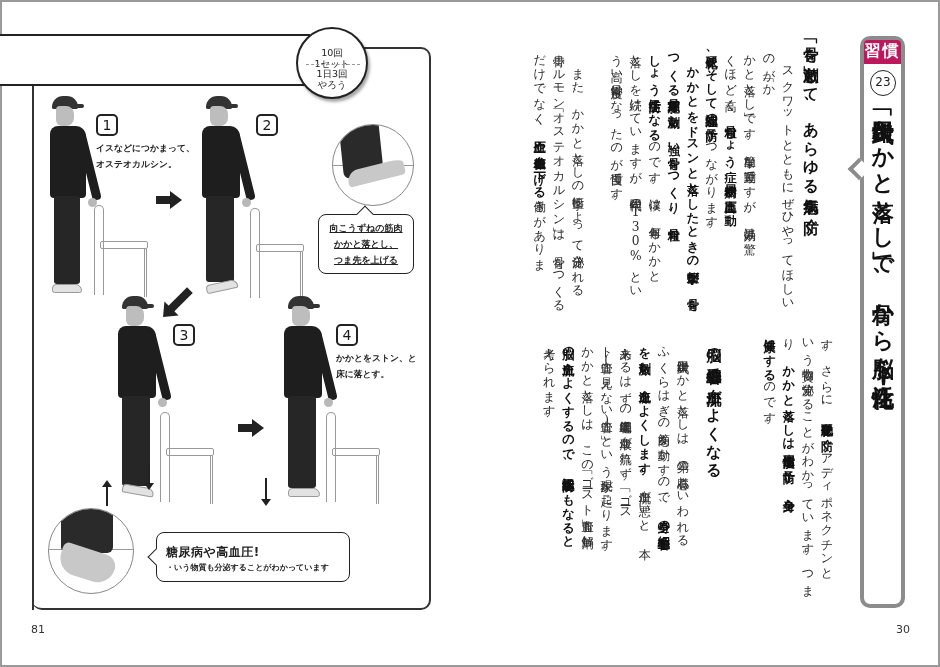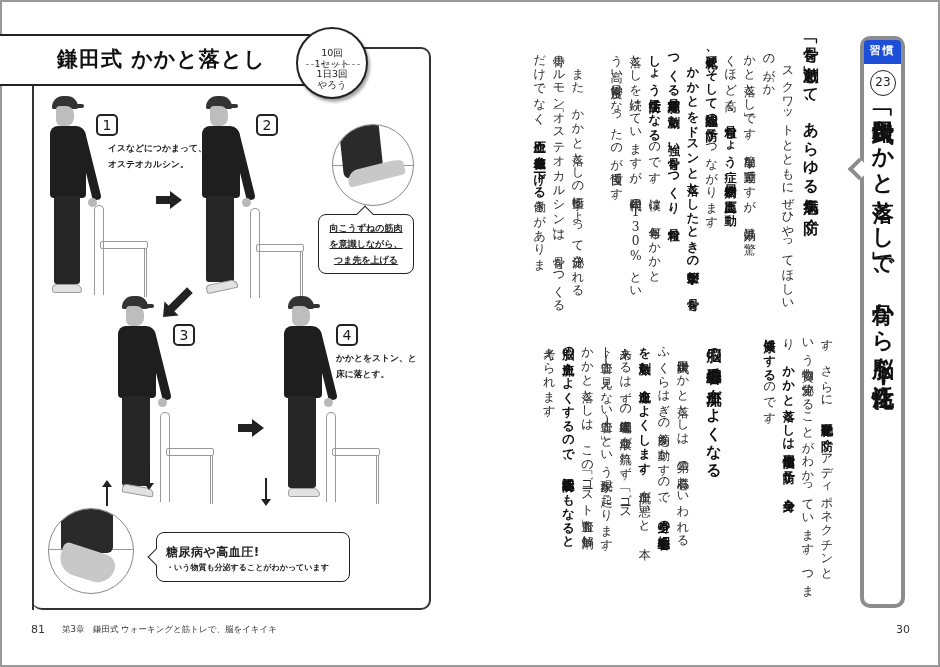--- a/index.html
+++ b/index.html
@@ -81,37 +81,36 @@
   .page-num-left { position: absolute; left: 31px; top: 623px; font-size: 11px; color: #333; }
   .chapter-footer { position: absolute; left: 62px; top: 624px; font-size: 8.5px; color: #333; }
   .vcol { position: absolute; writing-mode: vertical-rl; text-orientation: upright; font-family: "DejaVu Serif", serif; font-size: 12.2px; line-height: 19.1px; color: #2b2b2b; letter-spacing: 0.5px; }
   .vcol b { font-family: "DejaVu Sans", sans-serif; font-weight: bold; color: #111; }
   .vhead { position: absolute; writing-mode: vertical-rl; text-orientation: upright; font-family: "DejaVu Sans", sans-serif; font-weight: bold; color: #111; letter-spacing: 1px; }
 
   .tag-box {
     position: absolute; left: 860px; top: 36px; width: 45px; height: 572px;
     border: 4px solid #8c8c8c; border-radius: 10px; background: #fff;
   }
-  .tag-head { position: absolute; left: 0; top: 0; width: 100%; height: 24px; background: #1d4ed8; color: #fff; font-size: 11px; font-weight: bold; text-align: center; line-height: 22px; letter-spacing: 2px; border-radius: 4px 4px 0 0; }
+  .tag-head { position: absolute; left: 0; top: 0; width: 100%; height: 24px; background: #be185d; color: #fff; font-size: 16px; font-weight: bold; text-align: center; line-height: 22px; letter-spacing: 2px; border-radius: 4px 4px 0 0; }
   .tag-num { position: absolute; left: 6px; top: 30px; width: 26px; height: 26px; border: 1.5px solid #222; border-radius: 50%; font-size: 12px; text-align: center; line-height: 23px; color: #222; background: #fff; }
   .tag-title { position: absolute; left: 4px; top: 62px; writing-mode: vertical-rl; text-orientation: upright; font-size: 22px; line-height: 30px; font-weight: bold; color: #111; letter-spacing: 1px; }
   .tag-tail { position: absolute; left: -13px; top: 121px; width: 16px; height: 16px; background: #fff; border-left: 4px solid #8c8c8c; border-bottom: 4px solid #8c8c8c; transform: rotate(45deg); }
 
   .page-num-right { position: absolute; left: 896px; top: 623px; font-size: 11px; color: #333; }
 </style>
 </head>
 <body>
 
 <div class="spread"></div>
 
 <div class="left-page">
   <div class="exercise-frame"></div>
   <div class="title-bar"></div>
   <div class="frame-left-line"></div>
-  <div class="exercise-title">鎌田式 かかと落とし</div>
 
   <div class="set-badge">
     <div class="top">
         <div>10回</div>
         <div>1セット</div>
       </div>
     <div class="divider"></div>
     <div class="bottom">
         <div>1日3回</div>
         <div>やろう</div>
@@ -144,37 +143,37 @@
     <div class="legs" style="left:4px;top:100px;width:28px;height:86px;"></div>
     <div class="shoe" style="left:4px;top:186px;width:32px;transform:rotate(-12deg);"></div>
   </div>
   <div class="chair" style="left:250px;top:208px;">
     <div class="back" style="left:0;top:0;height:90px;"></div>
     <div class="seat" style="left:6px;top:36px;width:48px;"></div>
     <div class="leg" style="left:50px;top:44px;height:48px;"></div>
   </div>
 
   <div class="step-num" style="left:96px;top:114px;">1</div>
-  <div class="step-text" style="left:108px;top:140px;">
+  <div class="step-text" style="left:96px;top:140px;">
     <div>イスなどにつかまって、</div>
       <div>オステオカルシン。</div>
   </div>
 
   <div class="step-num" style="left:256px;top:114px;">2</div>
 
   <div class="zoom-circle" style="left:332px;top:124px;width:82px;height:82px;">
     <div class="hline" style="top:40px;"></div>
     <div class="pant" style="left:8px;top:-6px;width:40px;height:58px;transform:rotate(-6deg);"></div>
     <div class="foot" style="left:14px;top:40px;width:58px;height:16px;transform:rotate(-14deg);"></div>
   </div>
   <div class="bubble" style="left:318px;top:214px;width:96px;height:60px;">
     <div class="bubble-tail-up" style="left:40px;top:-7px;"></div>
     <div class="bubble-text" style="position:relative;top:5px;text-decoration:underline;">
       <div>向こうずねの筋肉</div>
-        <div>を意識しながら、</div>
+        <div>かかと落とし、</div>
         <div>つま先を上げる</div>
     </div>
   </div>
 
   <div class="arrow-right" style="left:156px;top:200px;">
       <div class="shaft"></div>
       <div class="head"></div>
     </div>
   <div class="arrow-diag" style="left:166px;top:296px;"></div>
   <div class="arrow-right" style="left:238px;top:428px;">
@@ -230,21 +229,20 @@
     <div class="pant" style="left:12px;top:-8px;width:52px;height:52px;"></div>
     <div class="foot" style="left:10px;top:40px;width:56px;height:30px;border-radius:10px 20px 30px 30px;transform:rotate(18deg);"></div>
   </div>
   <div class="bubble" style="left:156px;top:532px;width:194px;height:50px;">
     <div class="bubble-tail-left" style="left:-7px;top:18px;"></div>
   </div>
   <div class="point-title">糖尿病や高血圧!</div>
   <div class="point-text">・いう物質も分泌することがわかっています</div>
 
   <div class="page-num-left">81</div>
-  <div class="chapter-footer">第3章　鎌田式 ウォーキングと筋トレで、脳をイキイキ</div>
 </div>
 
 <div>
 
   <div class="vhead" style="left:800px;top:34px;font-size:15.5px;height:290px;">「骨を刺激」して、あらゆる病気を防ぐ</div>
 
   <div class="vcol" style="left:701px;top:46px;height:270px;width:96px;">
     <span>　スクワットとともにぜひやってほしいのが「か</span><br>
     <span>かと落とし」です。簡単な運動ですが、効果は驚</span><br>
     <span>くほど高く、</span><b>骨粗しょう症、糖尿病や高血圧、動</b><br>

